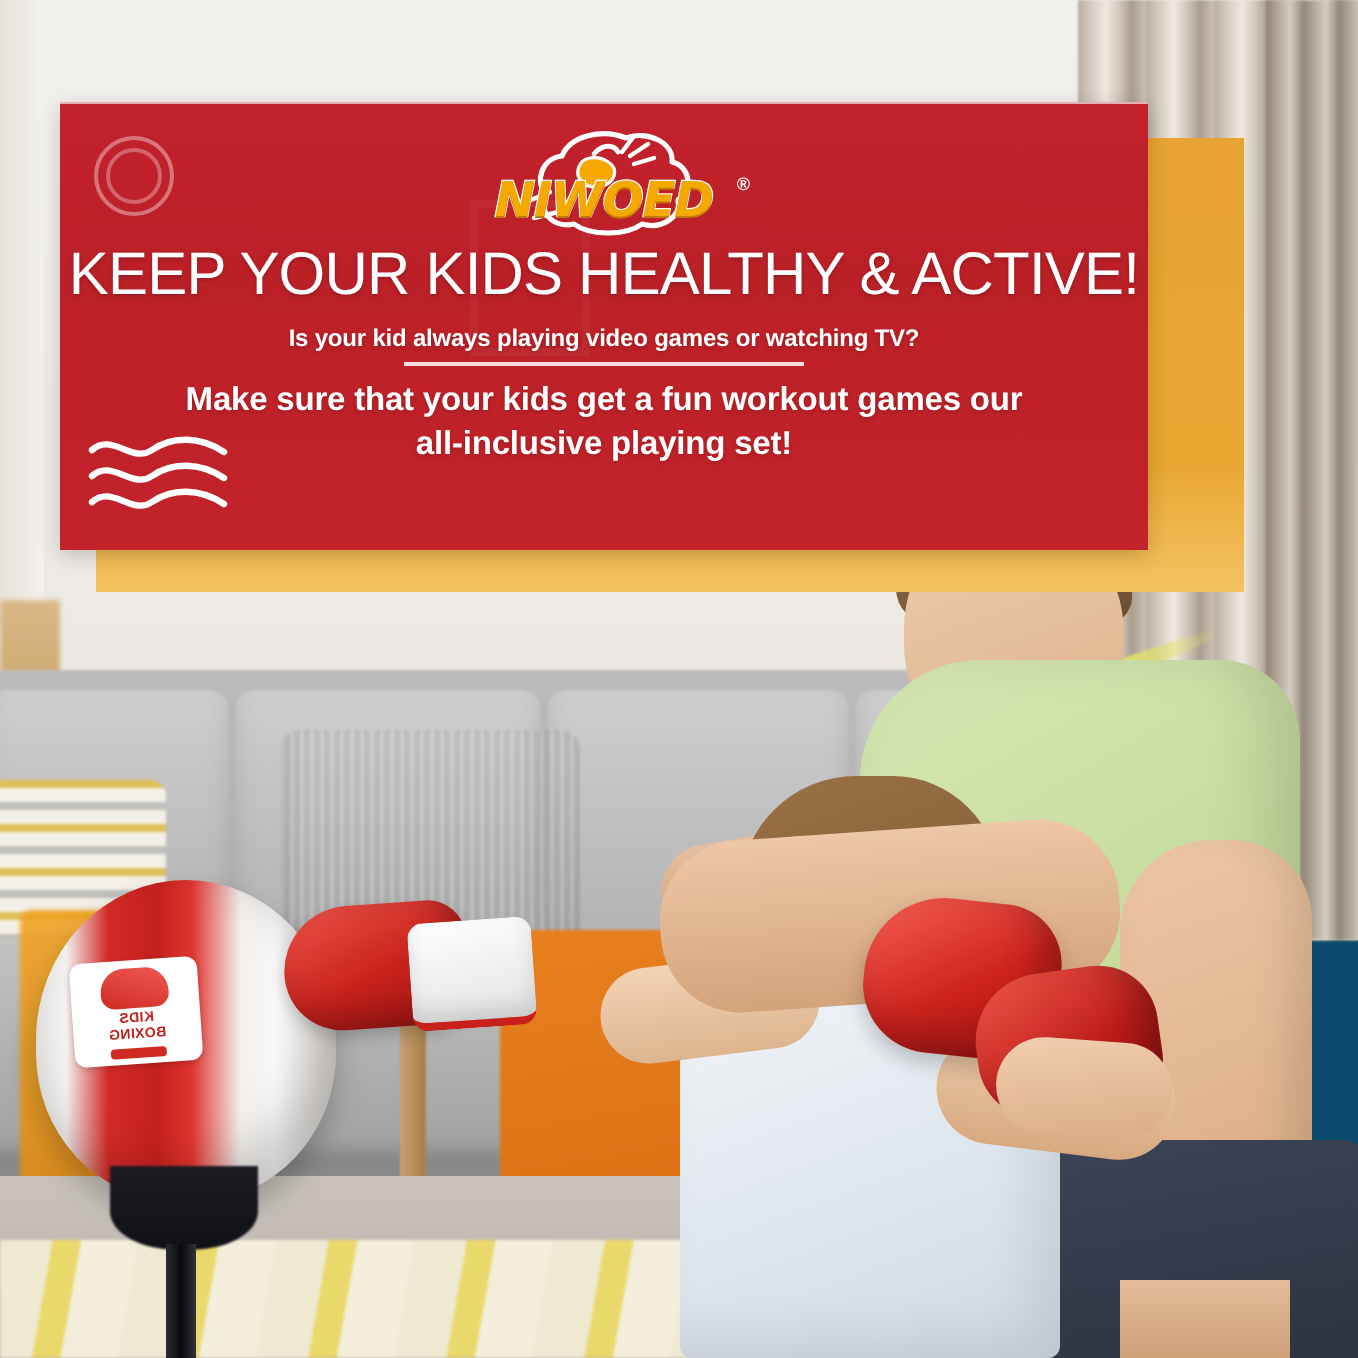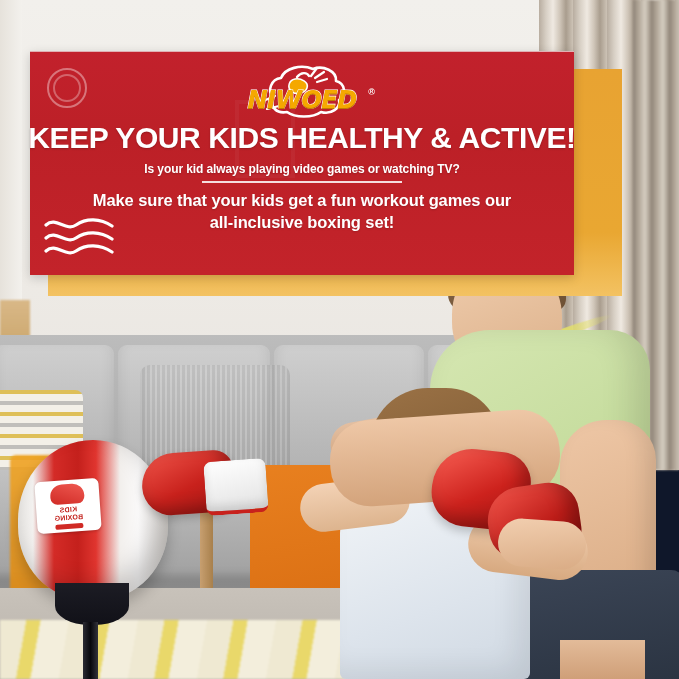--- a/index.html
+++ b/index.html
@@ -9,21 +9,21 @@
     background: #ffffff;
   }
   body {
     font-family: "Liberation Sans", sans-serif;
   }
   #stage {
     position: relative;
     width: 679px;
     height: 679px;
     overflow: hidden;
-    background: #0f172a;
+    background: #0c4a6e;
   }
 
   
   .room { position:absolute; inset:0; overflow:hidden; }
 
   .wall {
     position:absolute; left:0; top:0; width:679px; height:470px;
     background: linear-gradient(180deg,#f2f0ec 0%,#eeebe6 55%,#e8e4df 100%);
   }
   .wall-left-panel {
@@ -317,21 +317,21 @@
     text-shadow: 0 1px 0 #c07b00;
   }
   .logo-r {
     position:absolute; right:2px; top:24px;
     font-size:9px; color:#ffffff; font-weight:700;
   }
 
   .headline {
     margin-top:2px;
     font-family:"Liberation Sans", sans-serif;
-    font-size:30px; font-weight:700; color:#ffffff;
+    font-size:30px; font-weight:400; color:#ffffff;
     letter-spacing:-0.4px; white-space:nowrap;
     text-shadow: 0 1px 2px rgba(0,0,0,.22);
   }
   .subline {
     margin-top:7px;
     font-size:12px; font-weight:700; color:#ffffff;
     white-space:nowrap; letter-spacing:-0.1px;
     text-shadow: 0 1px 2px rgba(0,0,0,.18);
   }
   .rule {
@@ -466,17 +466,17 @@
       </div>
 
       <div class="headline">KEEP YOUR KIDS HEALTHY &amp; ACTIVE!</div>
 
       <div class="subline">Is your kid always playing video games or watching TV?</div>
 
       <div class="rule"></div>
 
       <div class="body1">Make sure that your kids get a fun workout games our</div>
 
-      <div class="body2">all-inclusive boxing set!</div>
+      <div class="body2">all-inclusive playing set!</div>
     </div>
   </div>
 
 </div>
 
 </body></html>

